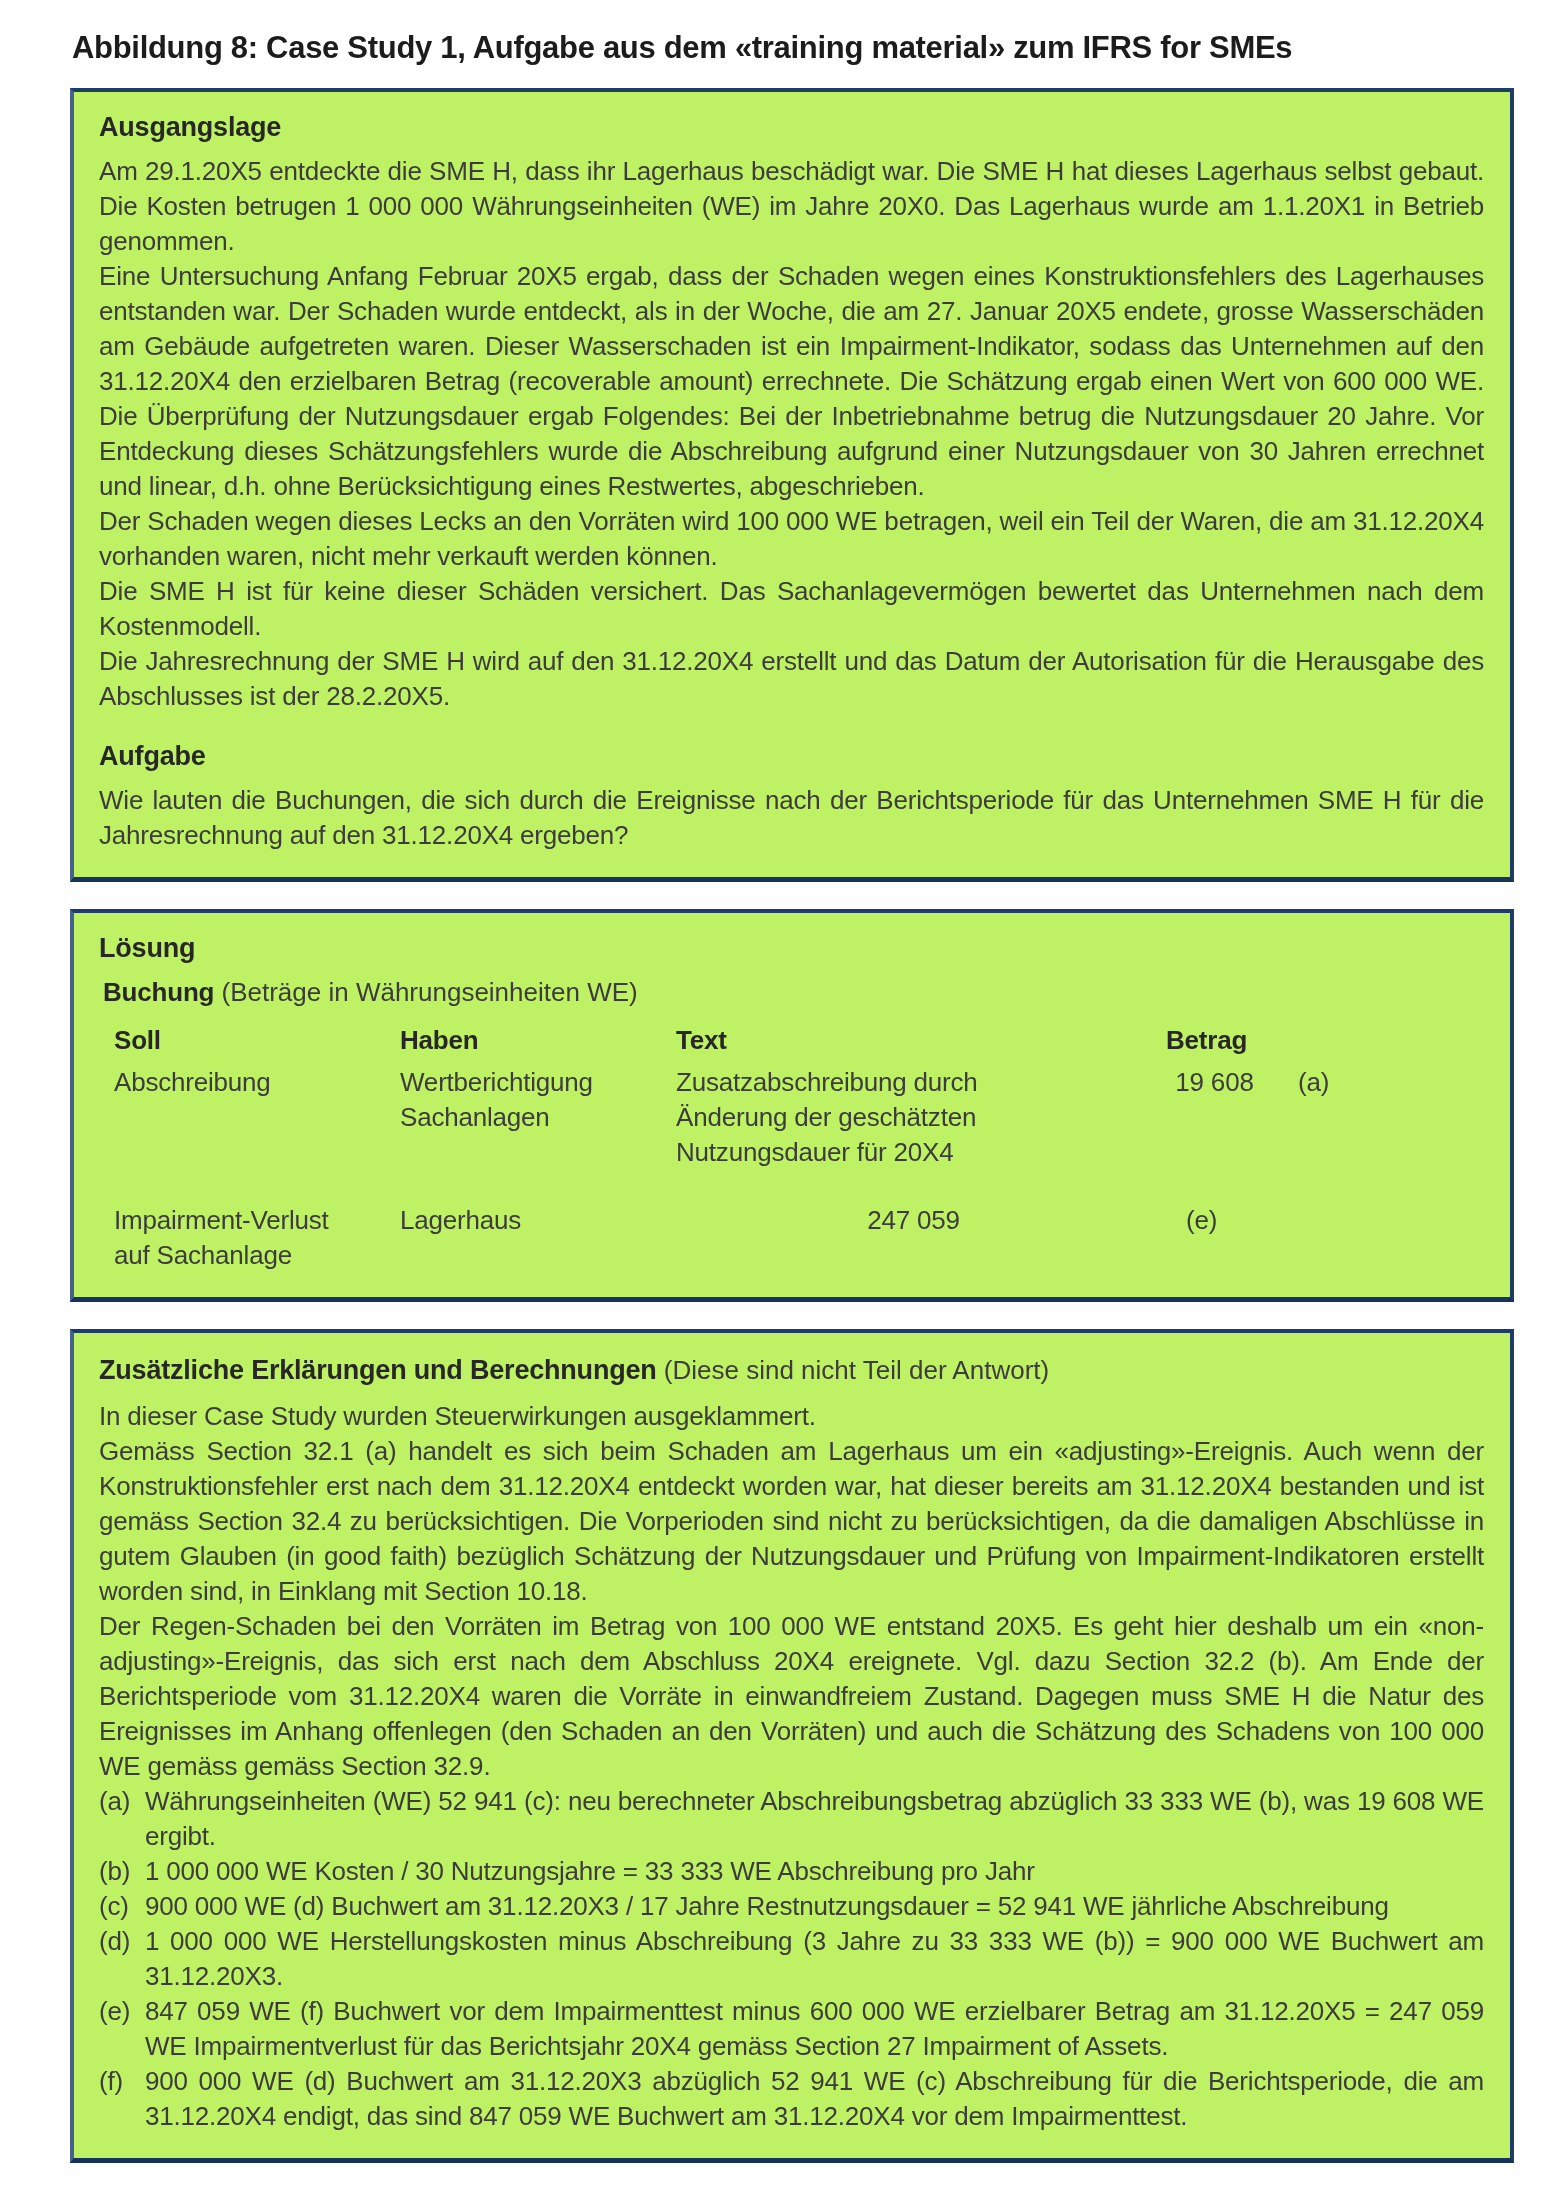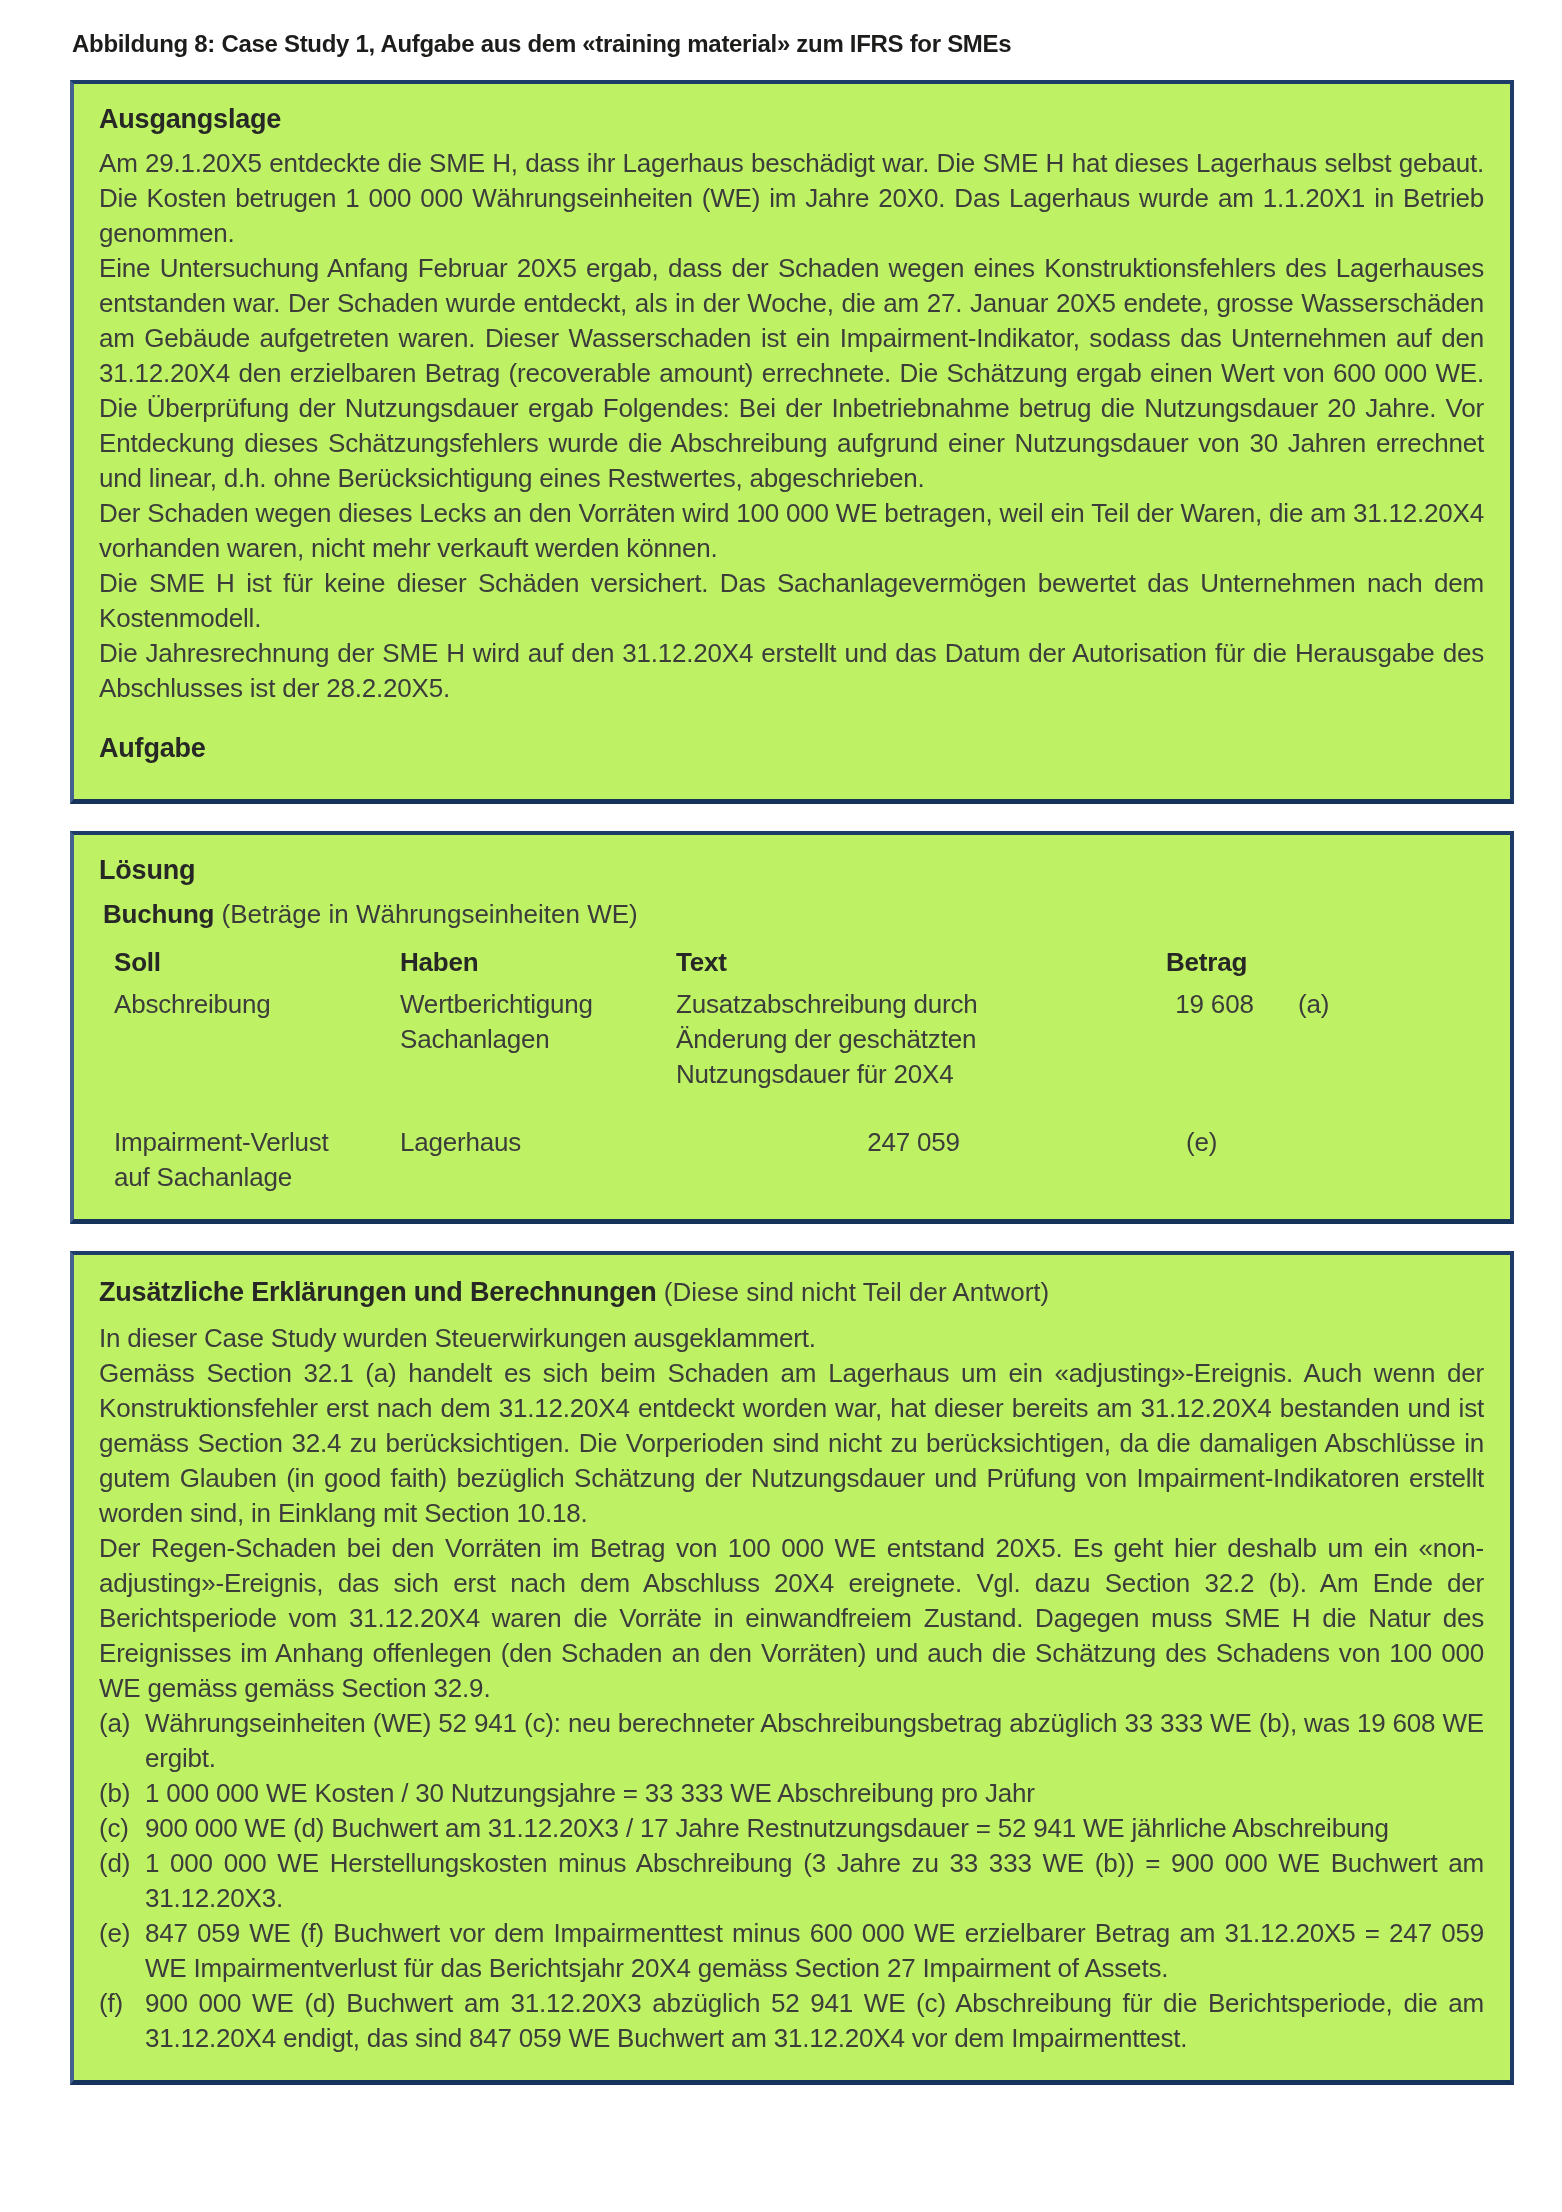--- a/index.html
+++ b/index.html
@@ -5,21 +5,21 @@
   html, body { margin: 0; padding: 0; background: #ffffff; }
   body {
     width: 1562px;
     font-family: "Liberation Sans", "DejaVu Sans", sans-serif;
     color: #3c3c3b;
     -webkit-font-smoothing: antialiased;
   }
   .page { padding: 30px 48px 40px 70px; }
 
   .fig-title {
-    font-size: 24px;
+    font-size: 31px;
     font-weight: bold;
     color: #1c1c1b;
     letter-spacing: -0.3px;
     margin: 0 0 22px 2px;
   }
 
   .box {
     background: #bef264;
     border-top: 4px solid #1d3c68;
     border-right: 4px solid #1d3c68;
@@ -75,20 +75,23 @@
   <section class="box">
     <h2>Ausgangslage</h2>
     <div class="body-text">
       <p>Am 29.1.20X5 entdeckte die SME H, dass ihr Lagerhaus beschädigt war. Die SME H hat dieses Lagerhaus selbst gebaut. Die Kosten betrugen 1 000 000 Währungseinheiten (WE) im Jahre 20X0. Das Lagerhaus wurde am 1.1.20X1 in Betrieb genommen.</p>
       <p>Eine Untersuchung Anfang Februar 20X5 ergab, dass der Schaden wegen eines Konstruktionsfehlers des Lager­hauses entstanden war. Der Schaden wurde entdeckt, als in der Woche, die am 27. Januar 20X5 endete, grosse Wasserschäden am Gebäude aufgetreten waren. Dieser Wasserschaden ist ein Impairment-Indikator, sodass das Unternehmen auf den 31.12.20X4 den erzielbaren Betrag (recoverable amount) errechnete. Die Schätzung ergab einen Wert von 600 000 WE. Die Überprüfung der Nutzungsdauer ergab Folgendes: Bei der Inbetriebnahme be­trug die Nutzungsdauer 20 Jahre. Vor Entdeckung dieses Schätzungsfehlers wurde die Abschreibung aufgrund einer Nutzungsdauer von 30 Jahren errechnet und linear, d.h. ohne Berücksichtigung eines Restwertes, abge­schrieben.</p>
       <p>Der Schaden wegen dieses Lecks an den Vorräten wird 100 000 WE betragen, weil ein Teil der Waren, die am 31.12.20X4 vorhanden waren, nicht mehr verkauft werden können.</p>
       <p>Die SME H ist für keine dieser Schäden versichert. Das Sachanlagevermögen bewertet das Unternehmen nach dem Kostenmodell.</p>
       <p>Die Jahresrechnung der SME H wird auf den 31.12.20X4 erstellt und das Datum der Autorisation für die Heraus­gabe des Abschlusses ist der 28.2.20X5.</p>
     </div>
     <h2 class="spaced">Aufgabe</h2>
+    <div class="body-text">
+      <p>Wie lauten die Buchungen, die sich durch die Ereignisse nach der Berichtsperiode für das Unternehmen SME H für die Jahresrechnung auf den 31.12.20X4 ergeben?</p>
+    </div>
   </section>
 
   <section class="box">
     <h2>Lösung</h2>
     <p class="subhead"><span class="b">Buchung</span><span> (Beträge in Währungseinheiten WE)</span></p>
 
     <div class="btable">
       <div class="trow thead">
         <div>Soll</div>
         <div>Haben</div>

